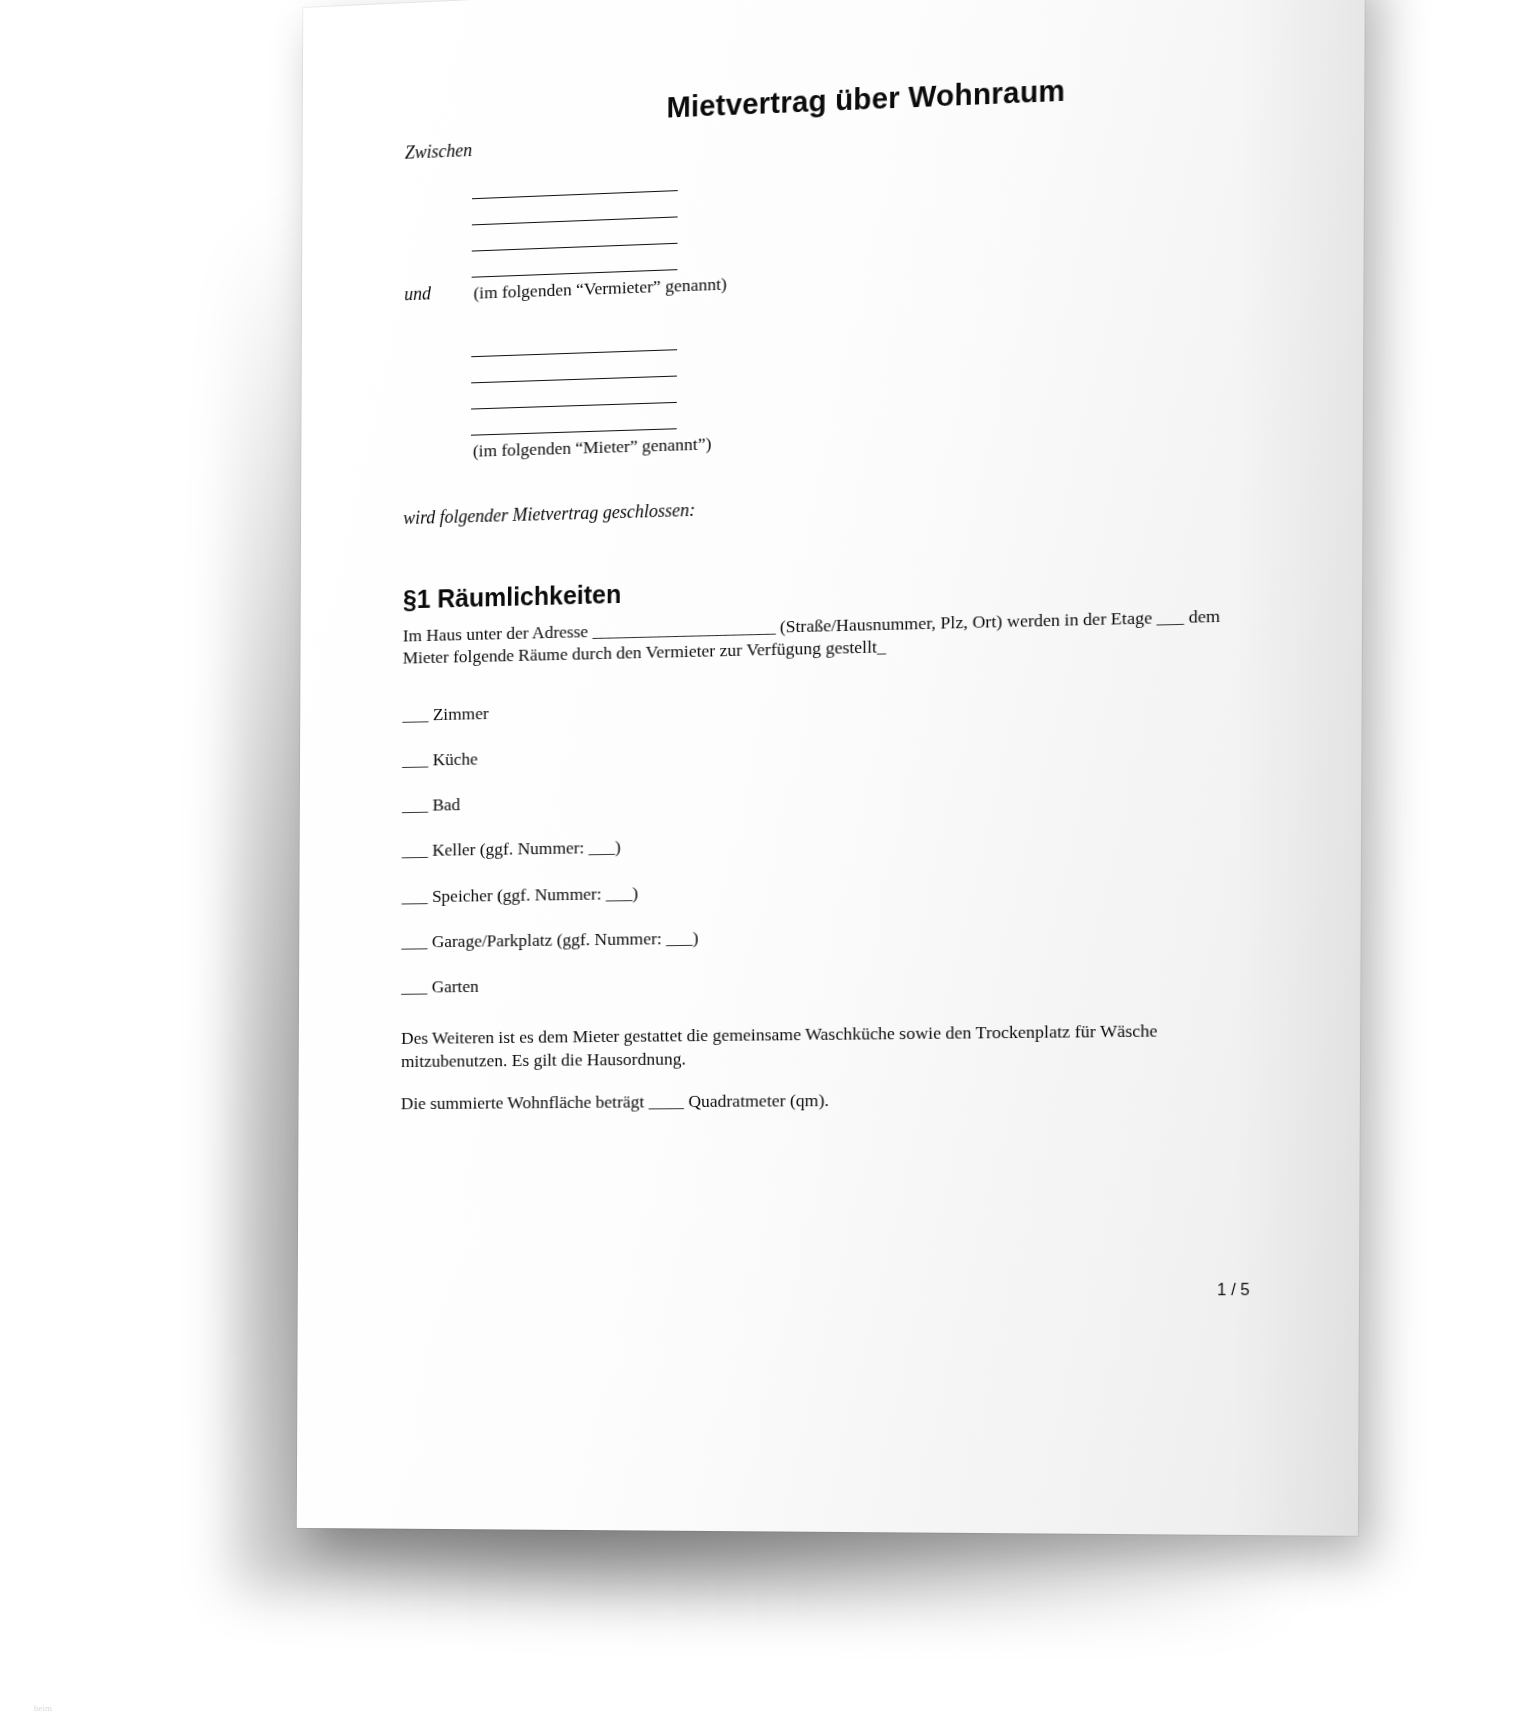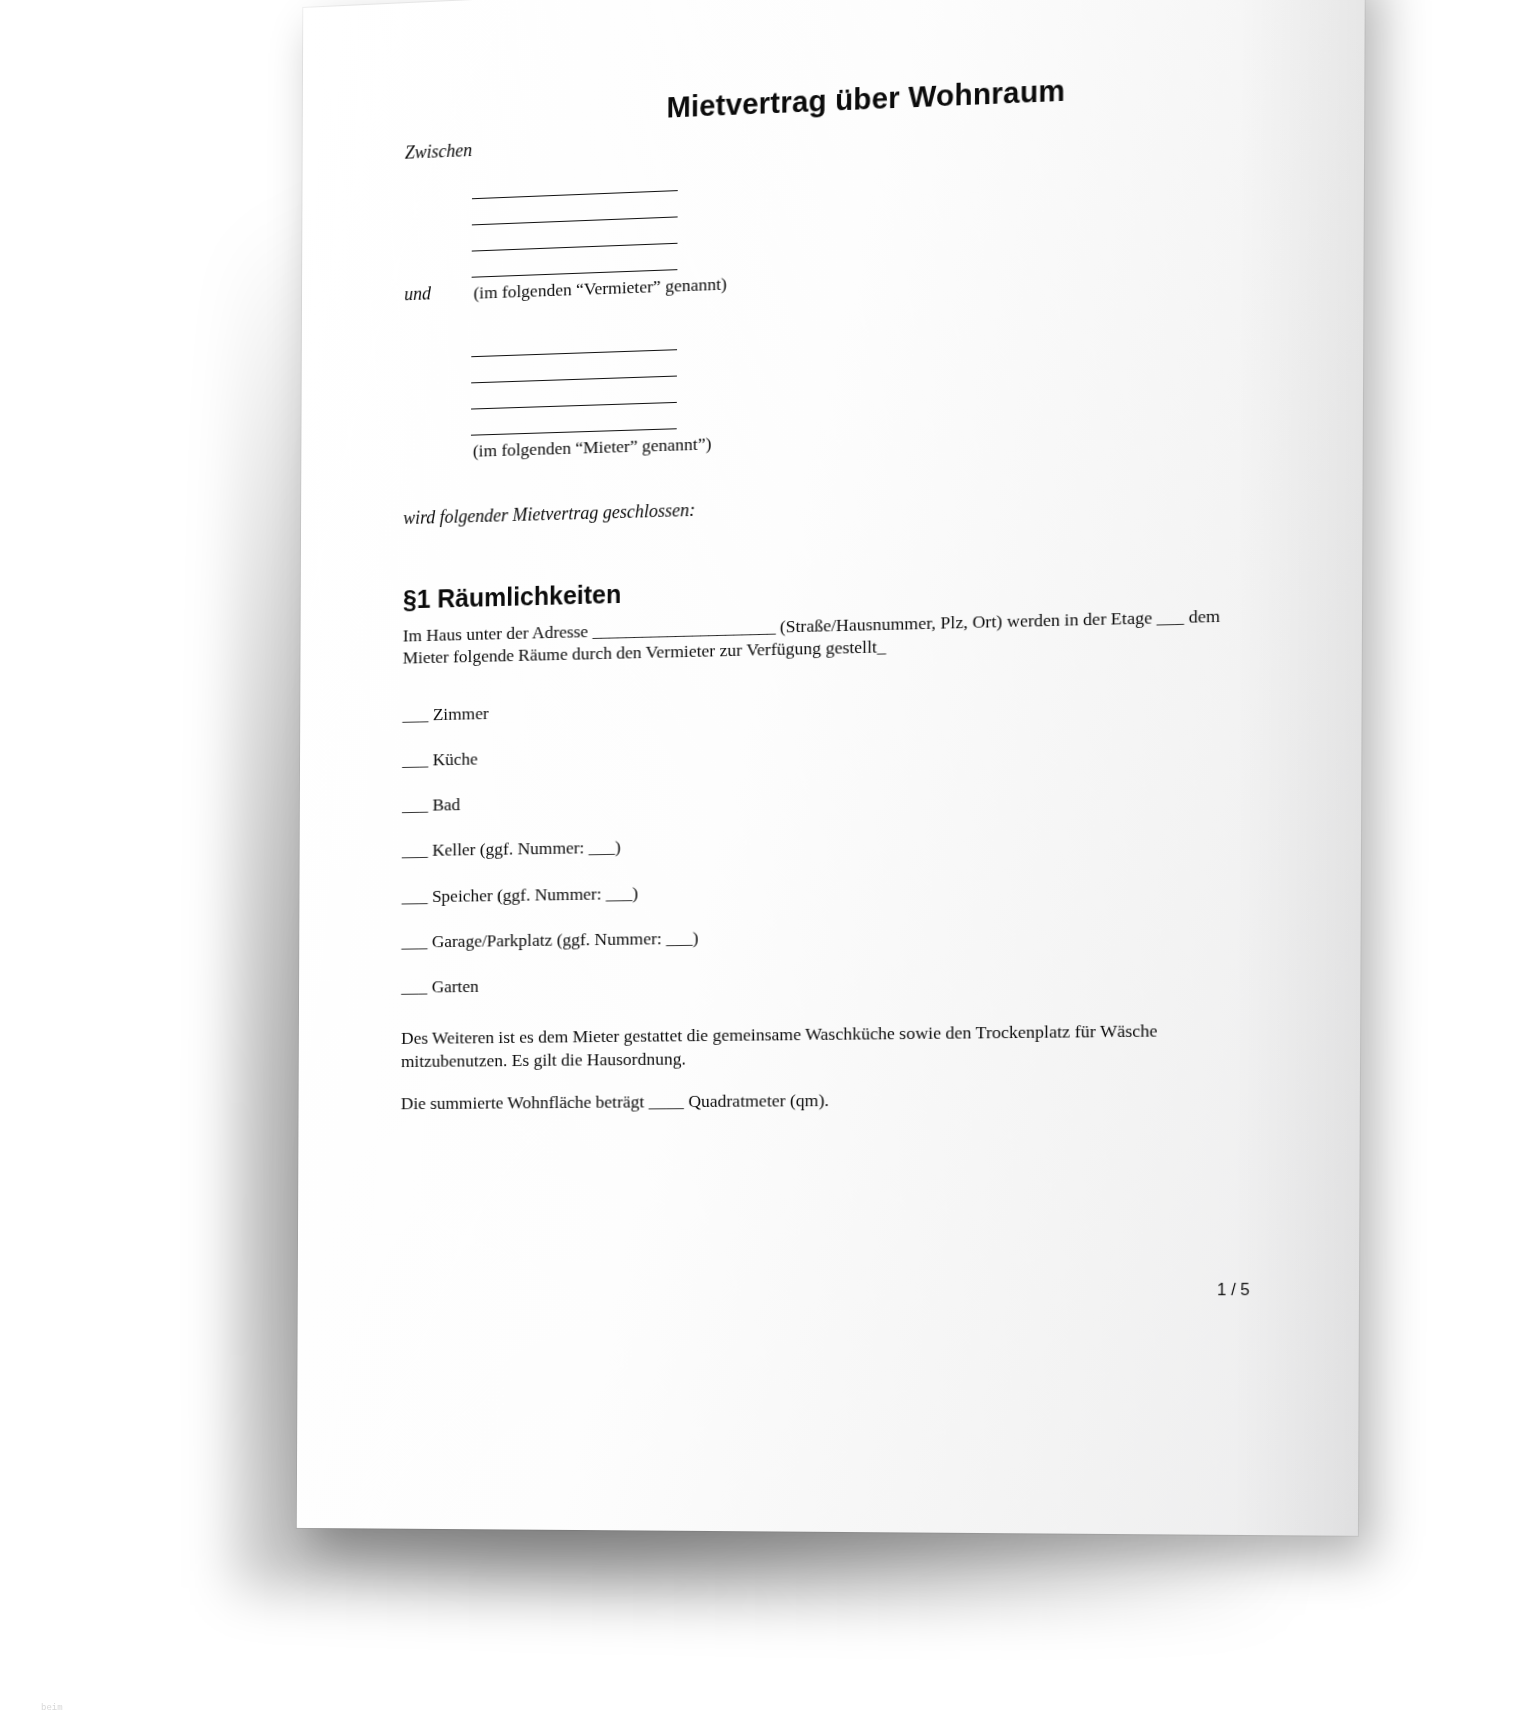--- a/index.html
+++ b/index.html
@@ -155,22 +155,21 @@
     font-family: "Liberation Sans", sans-serif;
     color: #111;
   }
 
   .corner-mark {
     position: absolute;
     left: 34px;
     bottom: 22px;
     font-size: 9px;
     color: #d8d8d8;
-    font-family: Liberation Mono, monospace;
-    margin-left: 7px;
+    font-family: Liberation Serif, serif;
   }
 </style>
 </head>
 <body>
 
 <div class="stage">
 
   <div class="shadow-blob"></div>
 
   <div class="sheet-wrap">

